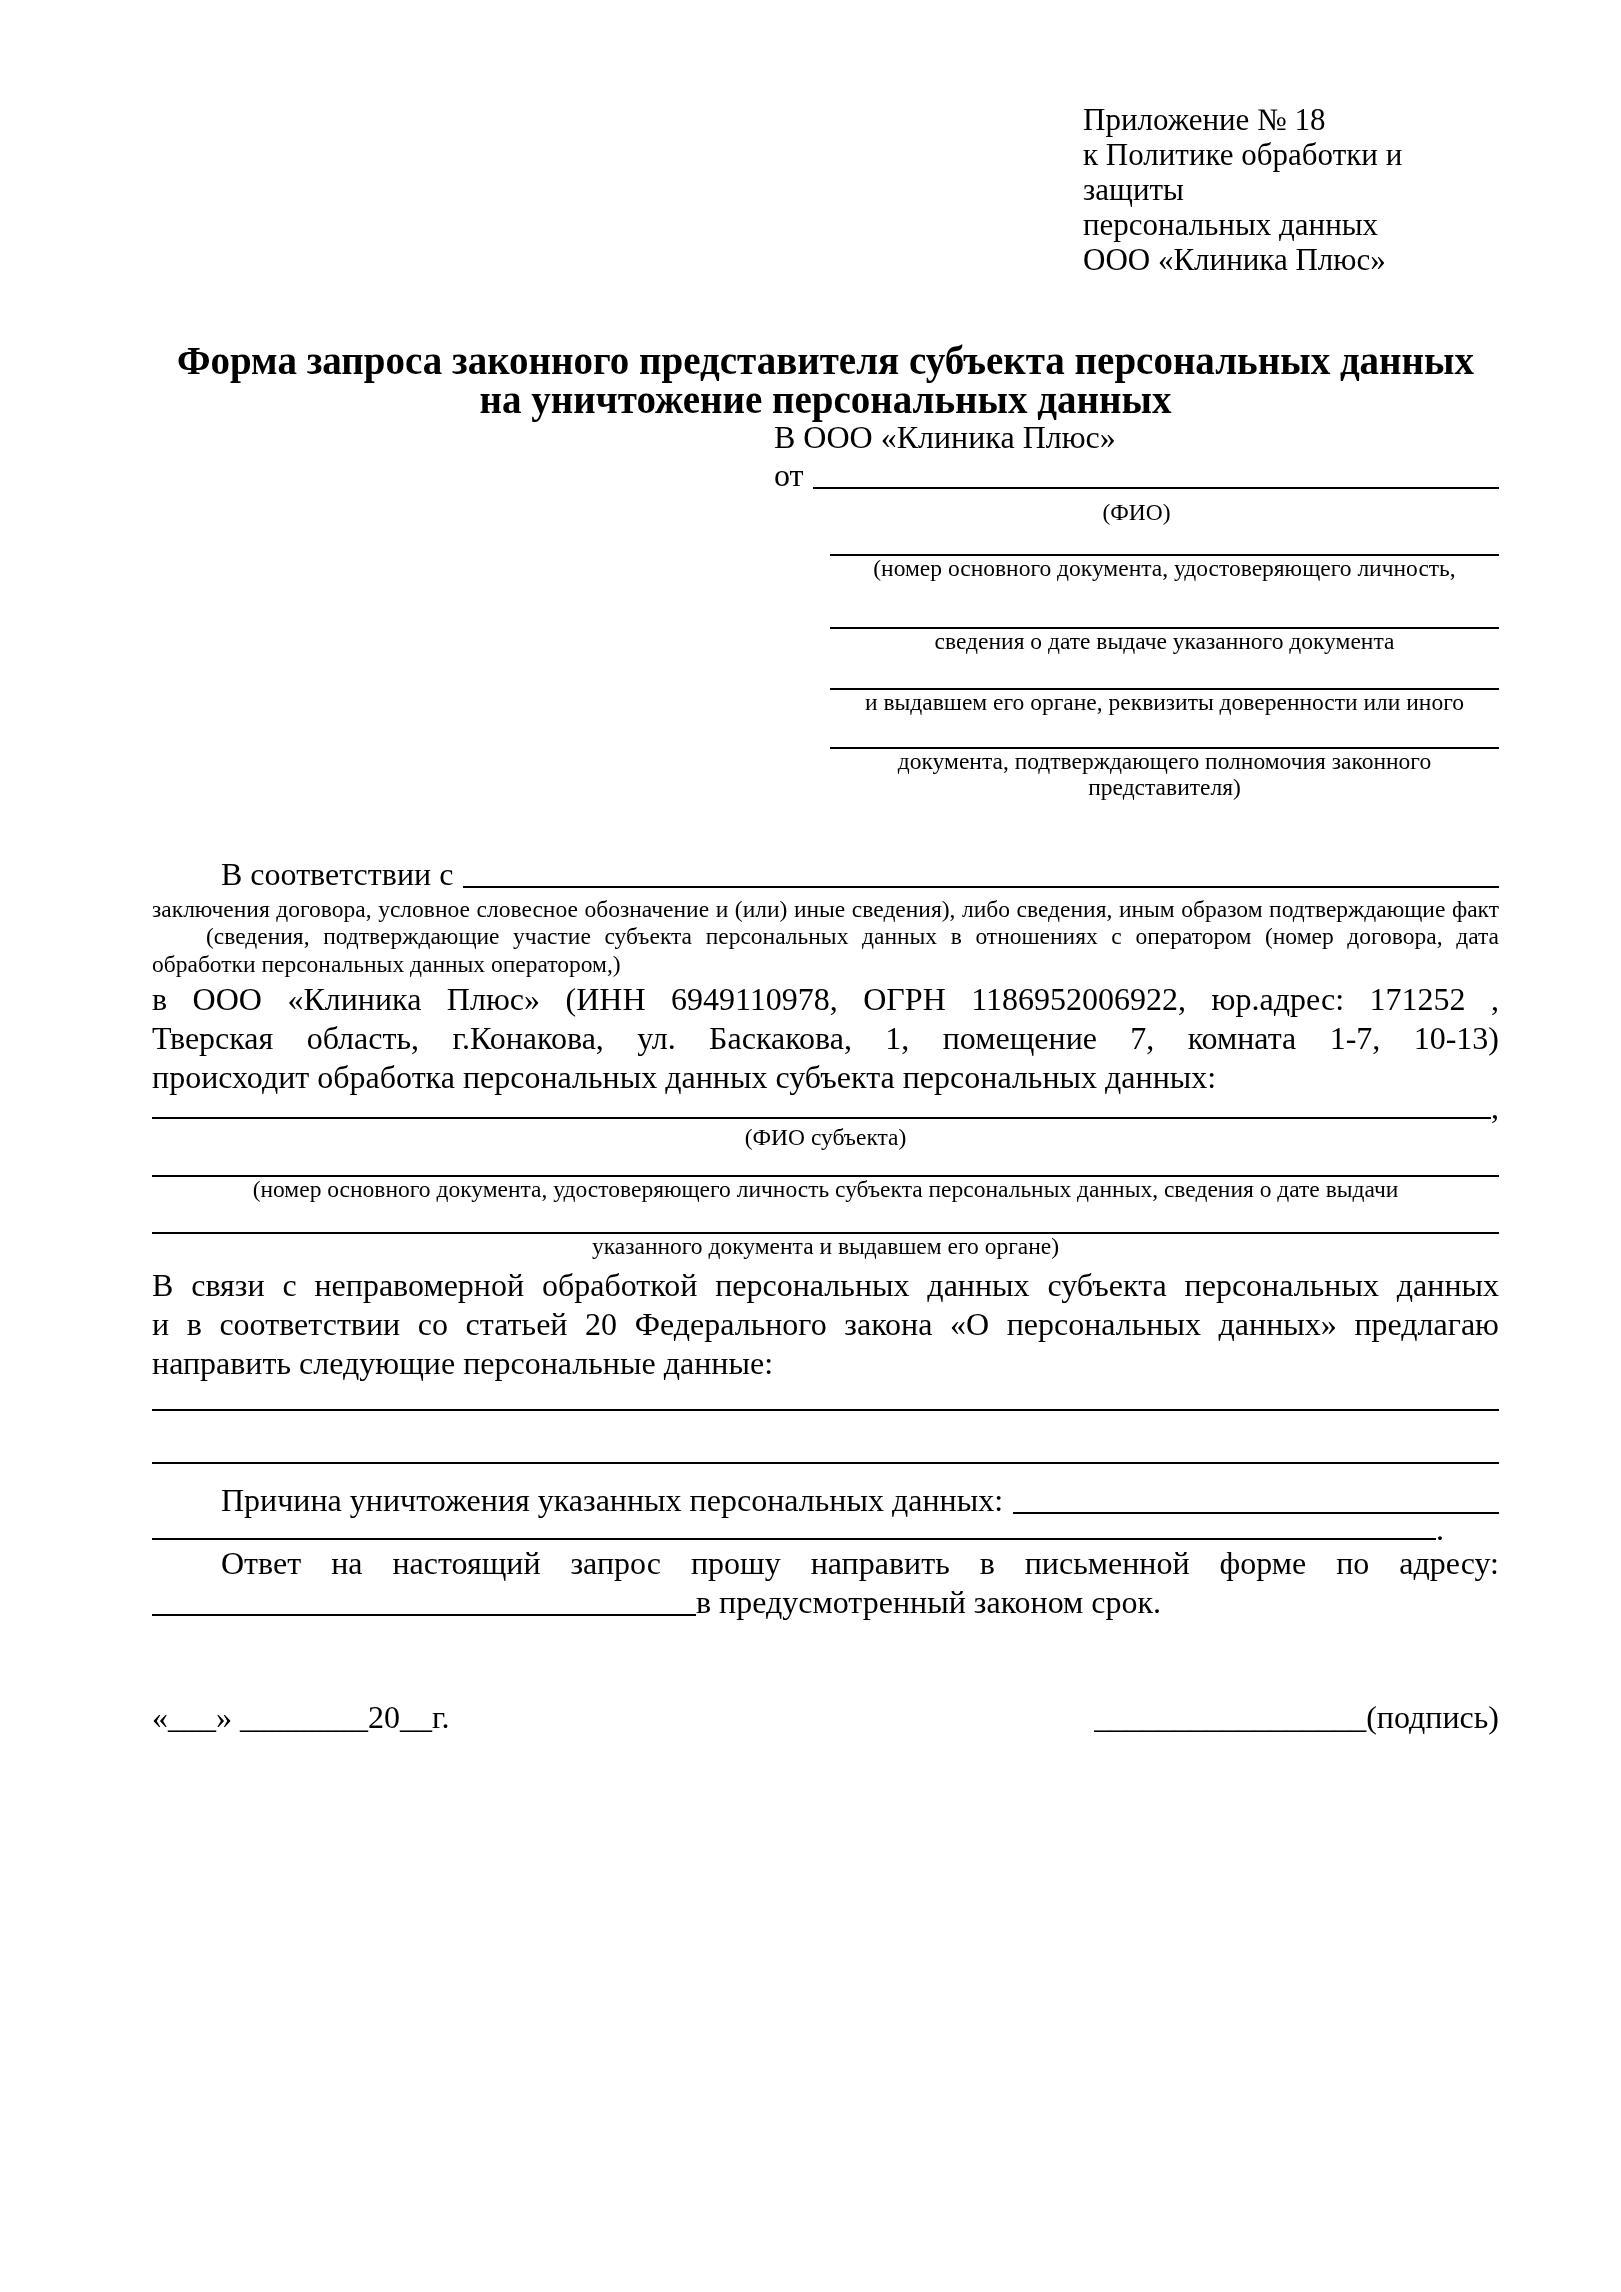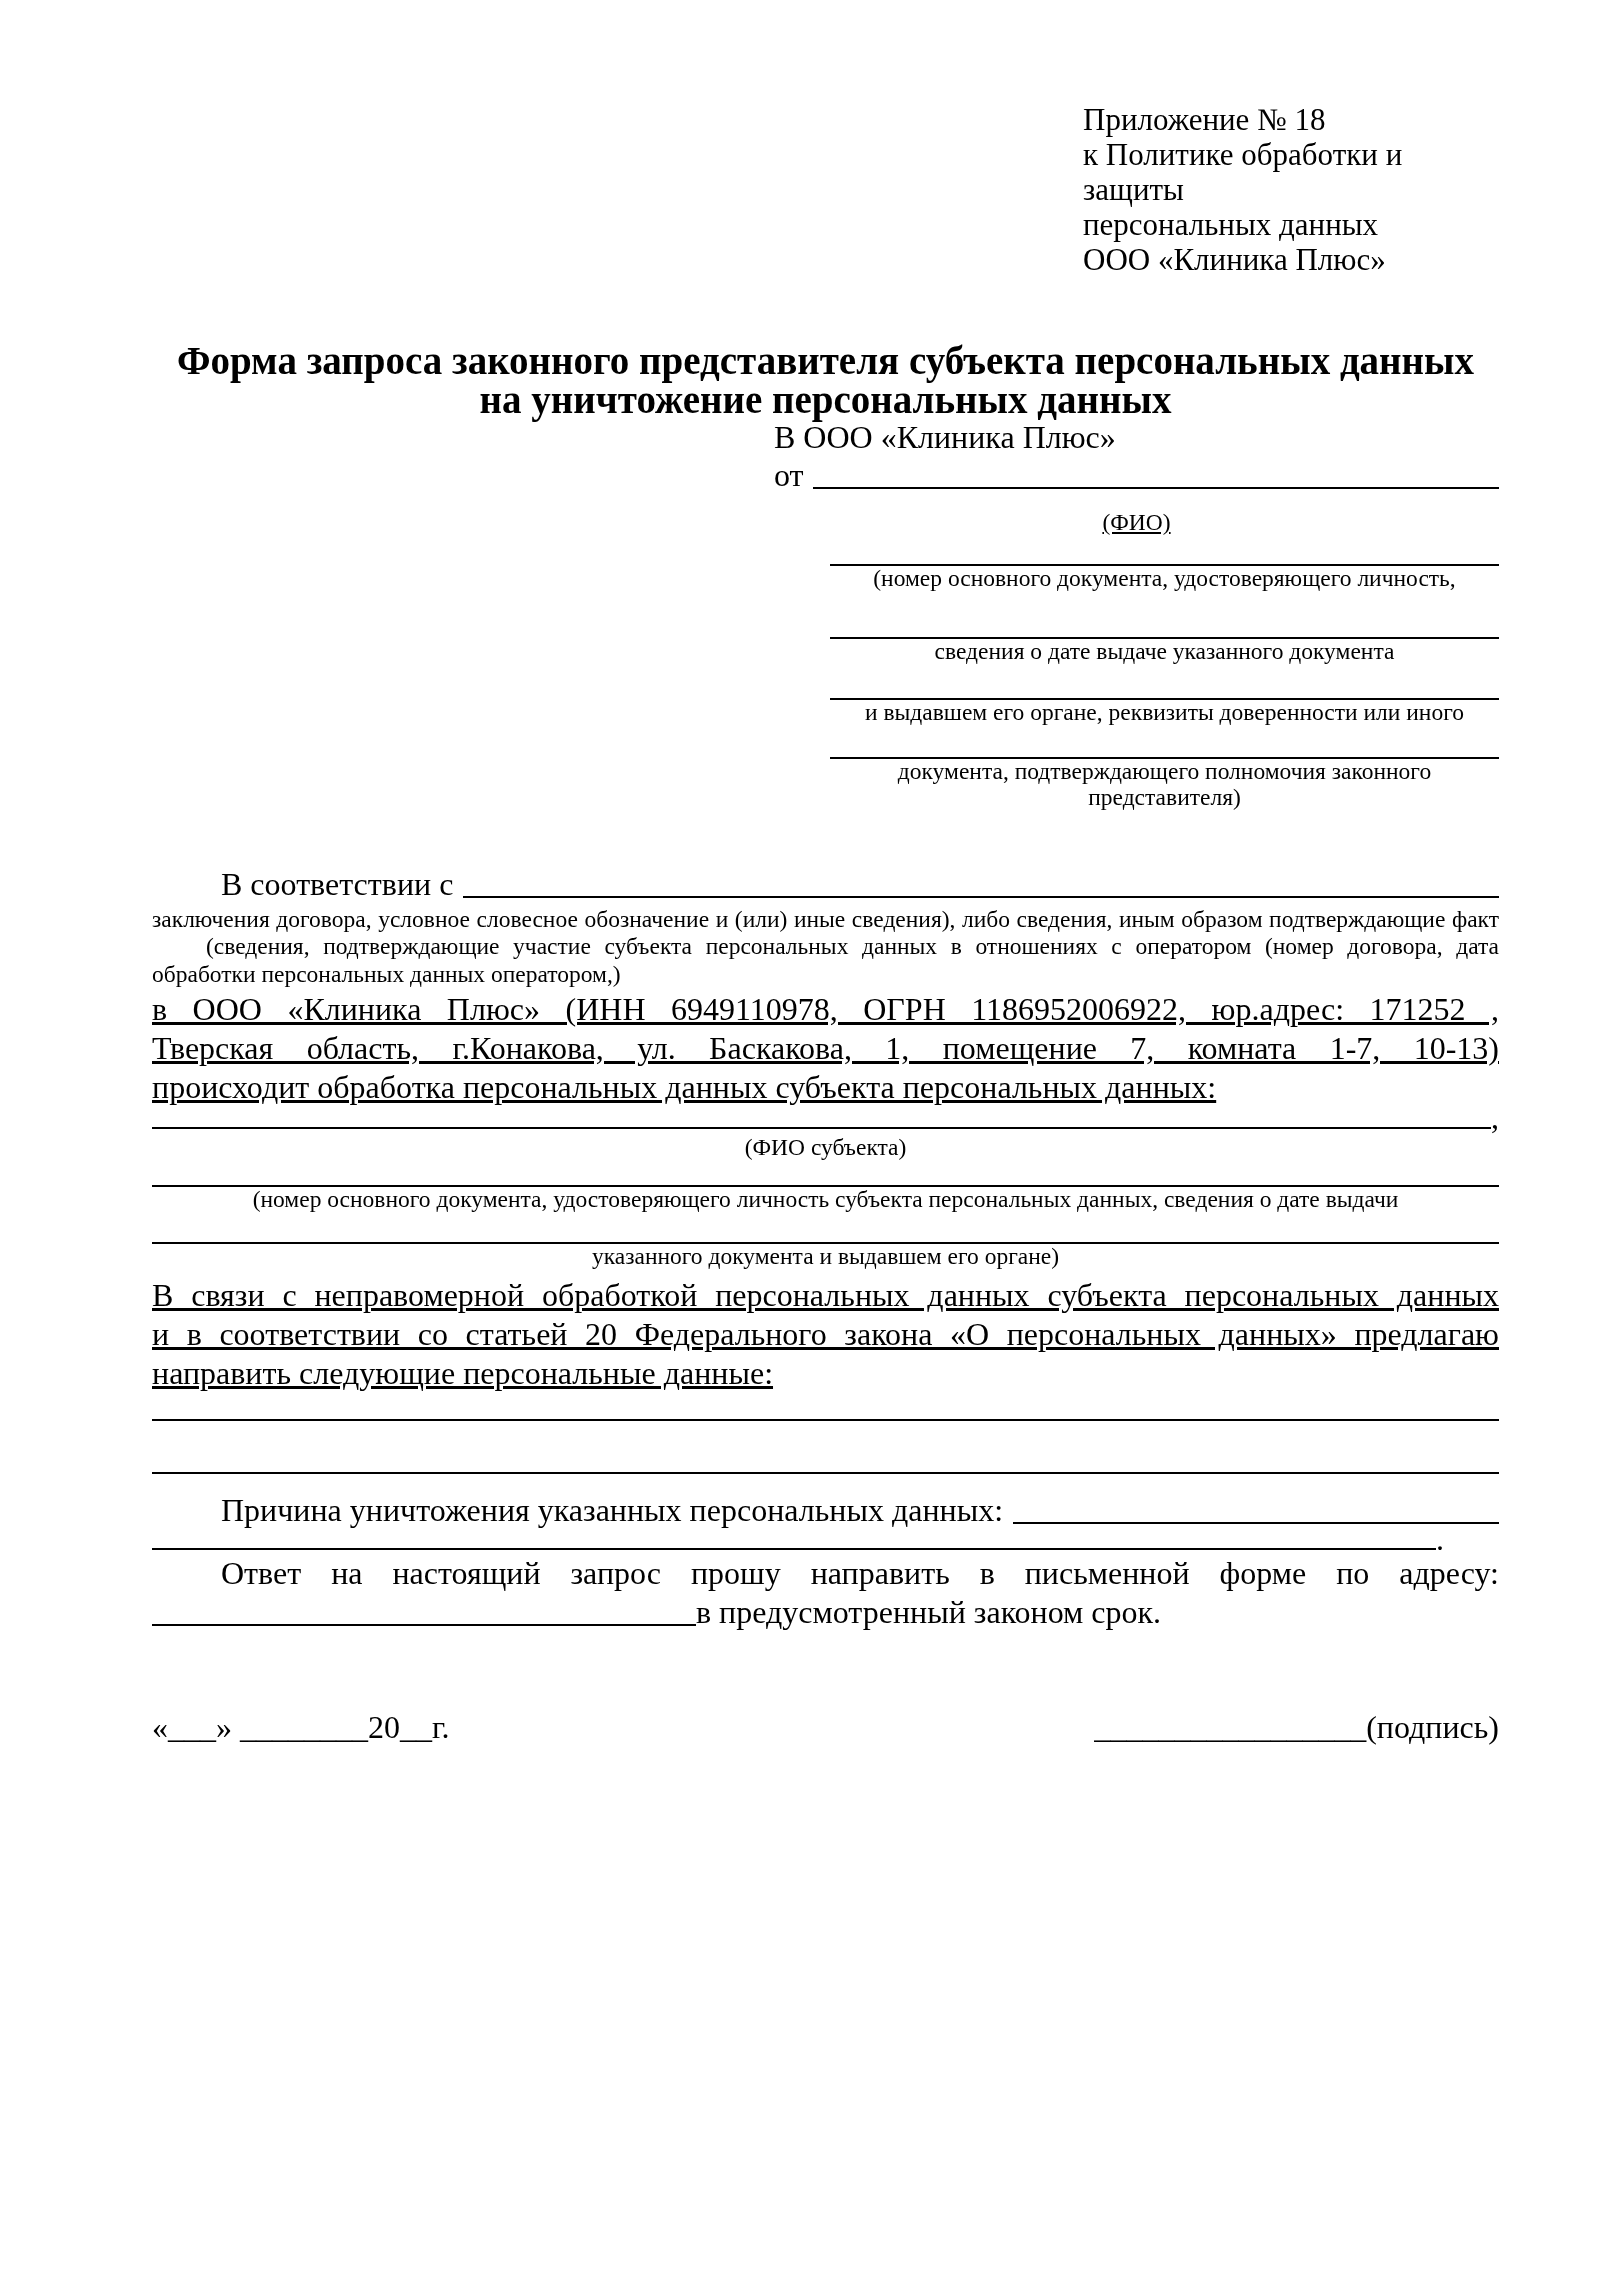--- a/index.html
+++ b/index.html
@@ -46,38 +46,38 @@
   .ul-fill {
     flex: 1;
     border-bottom: 2.9px solid #000;
     margin: 0 0 5.9px 9.8px;
   }
   .cap {
     font-size: 23.5px;
     line-height: 25.5px;
     text-align: center;
   }
-  .cap-fio { margin-top: 15px; text-decoration: underline; }
+  .cap-fio { margin-top: 5px; }
   .sub { margin-left: 56px; }
   .blank { border-bottom: 2.9px solid #000; }
   .b1 { height: 28px; }
   .b2 { height: 46px; }
   .b3 { height: 33px; }
   .b4 { height: 32px; }
 
   
   .acc-row { margin-top: 55px; line-height: 39px; padding-left: 69px; }
   .note {
     margin-top: 2px;
     font-size: 23.5px;
     line-height: 27.4px;
   }
   .note-indent { text-indent: 54px; }
   .jf { text-align: justify; text-align-last: justify; }
-  .para { line-height: 39px; text-decoration: underline; }
+  .para { line-height: 39px; }
   .op { margin-top: 2px; }
   .comma-row { display: flex; align-items: flex-end; height: 21.6px; line-height: 21.6px; }
   .comma-row .ulf { flex: 1; border-bottom: 2.9px solid #000; height: 100%; }
   .cap-sub { margin-top: 5.9px; }
   .bf1 { height: 24.5px; }
   .bf2 { height: 30px; }
   .destroy { margin-top: 5.9px; }
   .be1 { height: 26.5px; margin-top: 0; }
   .be2 { height: 51px; }
   .reason-row { margin-top: 17px; line-height: 39px; padding-left: 69px; }

